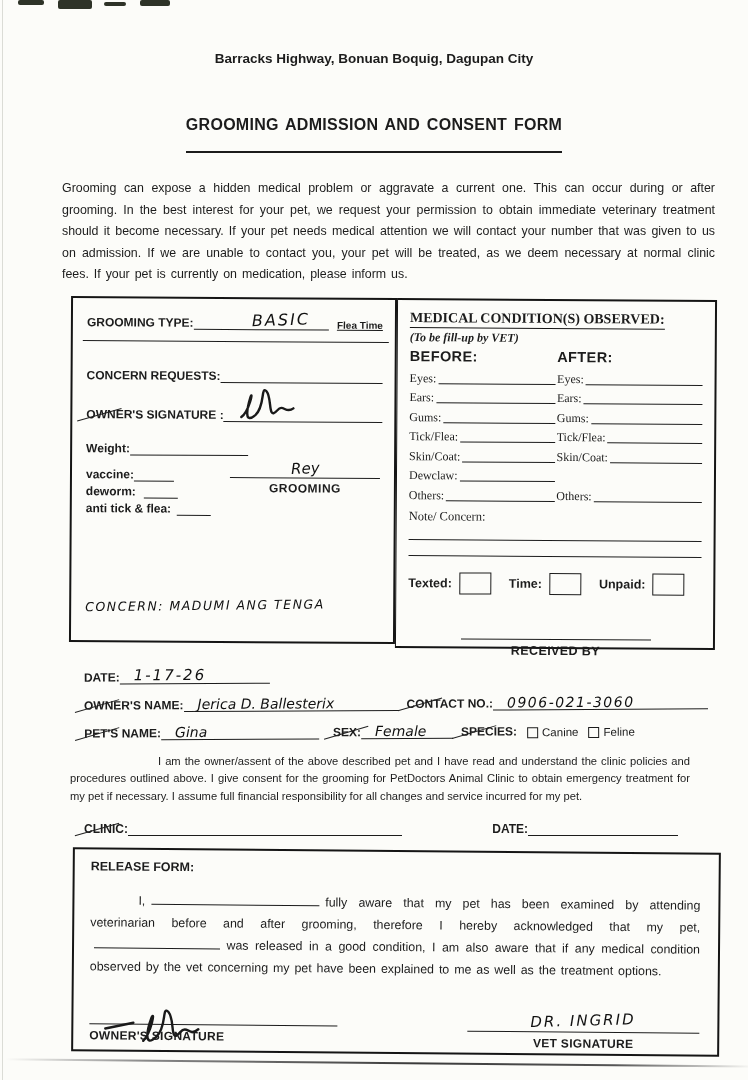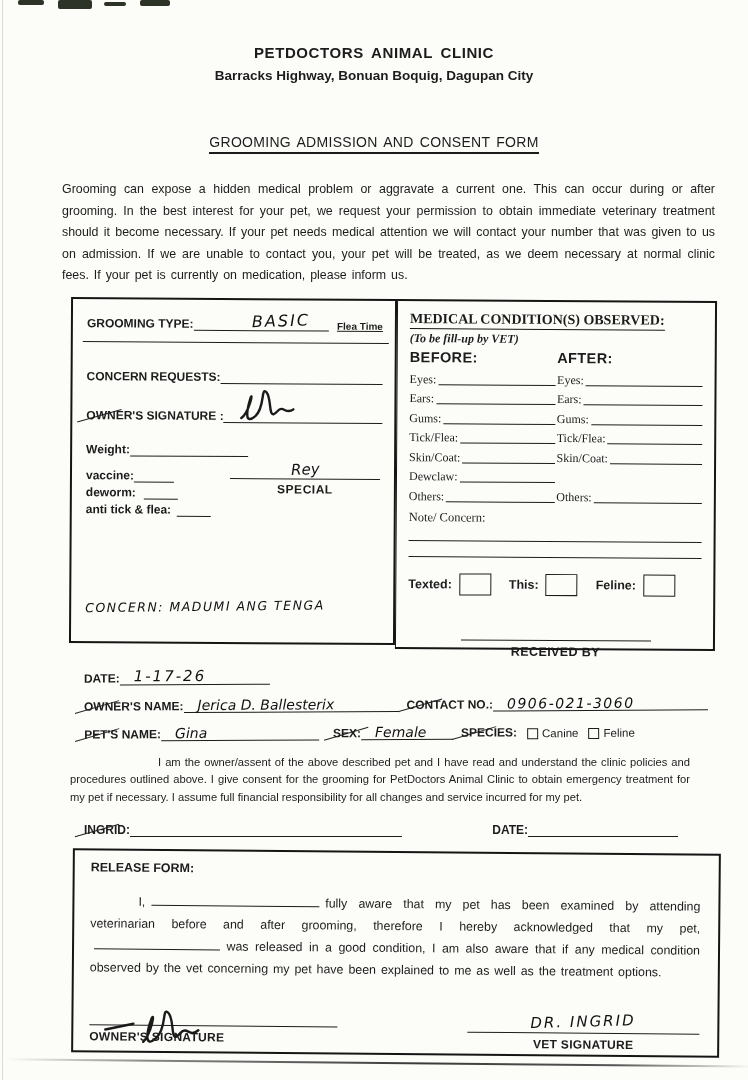--- a/index.html
+++ b/index.html
@@ -12,22 +12,22 @@
   .scan-mark{position:absolute;background:#2e3328;border-radius:2px;}
   .bottom-edge{position:absolute;left:-10px;bottom:16px;width:780px;height:2px;
     background:linear-gradient(to right,transparent 2%,#888 20%,#3a3a3a 55%,#555 80%,transparent 98%);
     transform:rotate(0.55deg);}
   .left-edge{position:absolute;left:2px;top:0;bottom:0;width:1px;background:rgba(120,125,110,0.25);}
 
   .header{padding-top:44px;text-align:center;}
   .clinic-name{font-size:15px;font-weight:bold;letter-spacing:0.6px;word-spacing:3px;}
   .clinic-address{font-size:13.5px;font-weight:bold;margin-top:7px;}
   .form-title{margin-top:50px;text-align:center;}
-  .form-title span{display:inline-block;font-size:14px;font-weight:normal;
-    border-bottom:2px solid #1c1c1c;padding-bottom:2px;letter-spacing:0.3px;word-spacing:2px;}
+  .form-title span{display:inline-block;font-size:16px;font-weight:bold;
+    border-bottom:2px solid #1c1c1c;padding-bottom:17px;letter-spacing:0.3px;word-spacing:2px;}
 
   .intro{margin:25px 33px 0 62px;font-size:12.4px;line-height:1.74;text-align:justify;word-spacing:1.5px;}
 
   
   .boxes{display:flex;align-items:flex-start;margin:12px 32px 0 70px;transform:rotate(0.35deg);}
   .admission-box{width:296px;border:2px solid #151515;height:318px;position:relative;
     padding:16px 12px 8px 14px;box-sizing:content-box;}
   .medical-box{flex:1;border:2px solid #151515;border-left-width:1px;height:332px;
     padding:8px 10px 6px 12px;}
 
@@ -106,21 +106,20 @@
 <div class="paper">
 
   <div class="scan-mark" style="left:18px;top:0;width:26px;height:5px;"></div>
   <div class="scan-mark" style="left:58px;top:0;width:34px;height:9px;"></div>
   <div class="scan-mark" style="left:104px;top:2px;width:22px;height:4px;"></div>
   <div class="scan-mark" style="left:140px;top:0;width:30px;height:6px;"></div>
   <div class="left-edge"></div>
   <div class="bottom-edge"></div>
 
   <div class="header">
-    <div class="clinic-name">PETDOCTORS ANIMAL CLINIC</div>
     <div class="clinic-address">Barracks Highway, Bonuan Boquig, Dagupan City</div>
   </div>
 
   <div class="form-title">
     <span>GROOMING ADMISSION AND CONSENT FORM</span>
   </div>
 
   <div class="intro">Grooming can expose a hidden medical problem or aggravate a current one. This can occur during or after grooming. In the best interest for your pet, we request your permission to obtain immediate veterinary treatment should it become necessary. If your pet needs medical attention we will contact your number that was given to us on admission. If we are unable to contact you, your pet will be treated, as we deem necessary at normal clinic fees. If your pet is currently on medication, please inform us.</div>
 
   <div class="boxes">
@@ -163,21 +162,21 @@
         <span class="wline-short" style="width:34px;margin-left:8px;"></span>
       </div>
       <div class="smallrow">
         <span>anti tick &amp; flea:</span>
         <span class="wline-short" style="width:34px;margin-left:6px;"></span>
       </div>
 
       <div class="groomer-block">
         <span class="hand hand-rey">Rey</span>
         <div class="groomer-line"></div>
-        <div class="groomer-label">SPECIAL</div>
+        <div class="groomer-label">GROOMING</div>
       </div>
 
       <div class="hand concern-note">CONCERN:  MADUMI  ANG TENGA</div>
     </div>
 
     <div class="medical-box serif">
       <span class="med-title">MEDICAL CONDITION(S) OBSERVED:</span>
       <div class="med-sub">(To be fill-up by VET)</div>
       <div class="ba-headers" style="font-family:'Liberation Sans',sans-serif;">
         <div>BEFORE:</div>
@@ -254,23 +253,23 @@
           </div>
       </div>
 
       <div class="note-label">Note/ Concern:</div>
       <div class="note-line"></div>
       <div class="note-line"></div>
 
       <div class="pay-row" style="font-family:'Liberation Sans',sans-serif;">
         <span>Texted:</span>
         <span class="paybox"></span>
-        <span>This:</span>
+        <span>Time:</span>
         <span class="paybox"></span>
-        <span>Feline:</span>
+        <span>Unpaid:</span>
         <span class="paybox last"></span>
       </div>
 
       <div class="received" style="font-family:'Liberation Sans',sans-serif;">
         <div class="received-line"></div>
         <div class="received-label">RECEIVED BY</div>
       </div>
     </div>
   </div>
 
@@ -306,21 +305,21 @@
       <span class="chk"></span>
       <span class="species-opt">Feline</span>
     </div>
   </div>
 
   <div class="consent">
     <span class="indent"></span><span>I am the owner/assent of the above described pet and I have read and understand the clinic policies and procedures outlined above. I give consent for the grooming for PetDoctors Animal Clinic to obtain emergency treatment for my pet if necessary. I assume full financial responsibility for all changes and service incurred for my pet.</span>
   </div>
 
   <div class="signed-row">
-    <span class="lbl xstrike">INGRID:</span>
+    <span class="lbl xstrike">CLINIC:</span>
     <span class="wline" style="max-width:330px;"></span>
     <span style="flex:0 0 90px;"></span>
     <span class="lbl">DATE:</span>
     <span class="wline" style="max-width:150px;"></span>
   </div>
 
   <div class="release-box">
     <div class="release-title">RELEASE FORM:</div>
     <div class="release-body">
       <span class="indent" style="display:inline-block;width:48px;"></span><span>I,</span><span class="blank b1"></span><span>fully aware that my pet has been examined by attending veterinarian before and after grooming, therefore I hereby acknowledged that my pet,</span><span class="blank b2"></span> <span>was released in a good condition, I am also aware that if any medical condition observed by the vet concerning my pet have been explained to me as well as the treatment options.</span>

